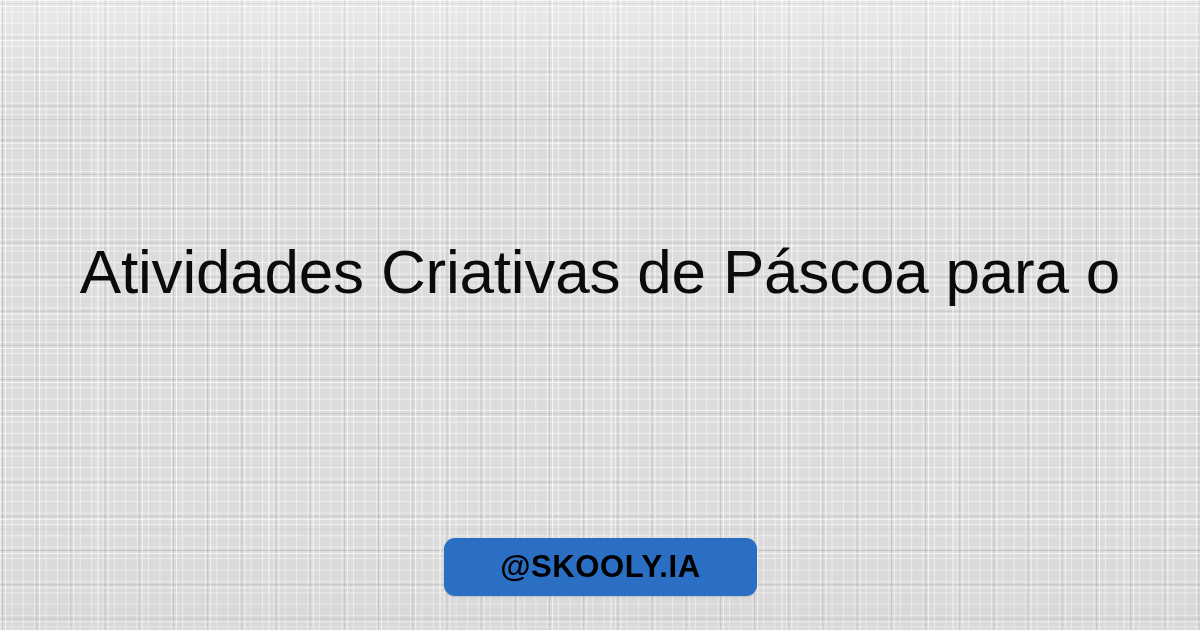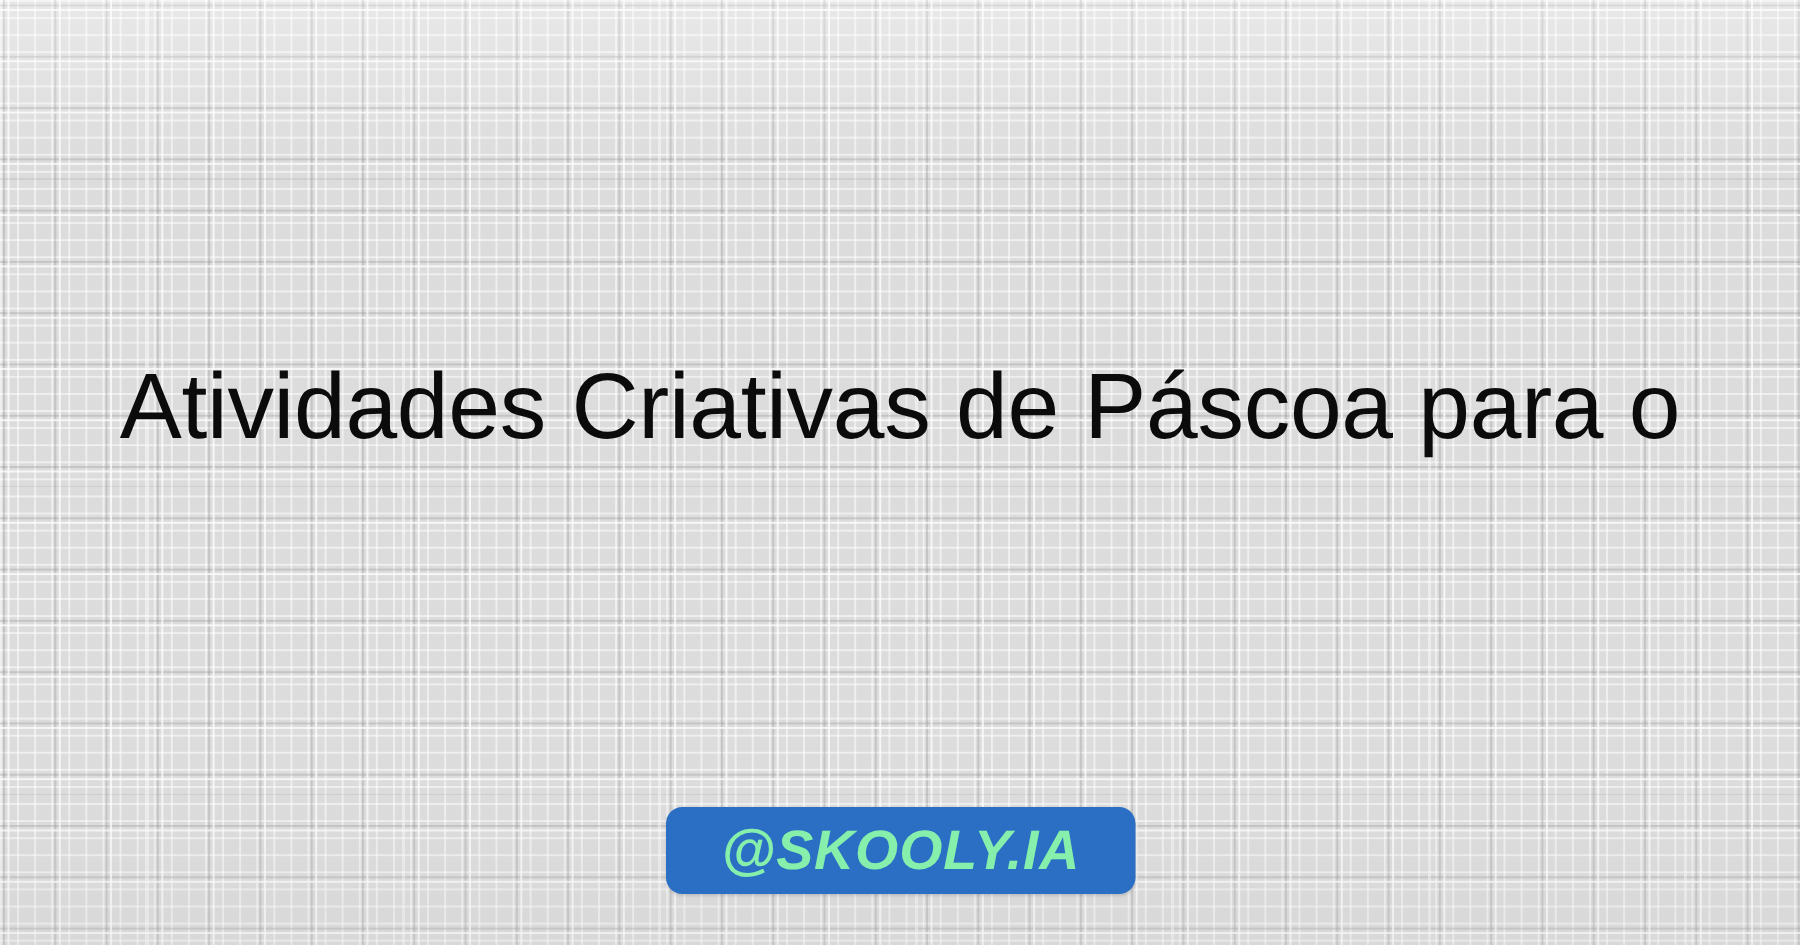--- a/index.html
+++ b/index.html
@@ -100,25 +100,24 @@
     width: 313px;
     height: 58px;
     border-radius: 11px;
     background-color: #2a6fc4;
     display: flex;
     align-items: center;
     justify-content: center;
     box-shadow: 0 1px 2px rgba(0,0,0,0.13);
   }
   .badge-text {
-    color: #86efac;
+    color: #000000;
     font-family: "Liberation Sans", sans-serif;
-    font-size: 37px;
+    font-size: 31px;
     font-weight: 700;
-    font-style: italic;
     letter-spacing: 0.6px;
     white-space: nowrap;
   }
 </style>
 </head>
 <body>
 
 <div id="canvas">
 
   <div class="grid-layer grid-fine"></div>

